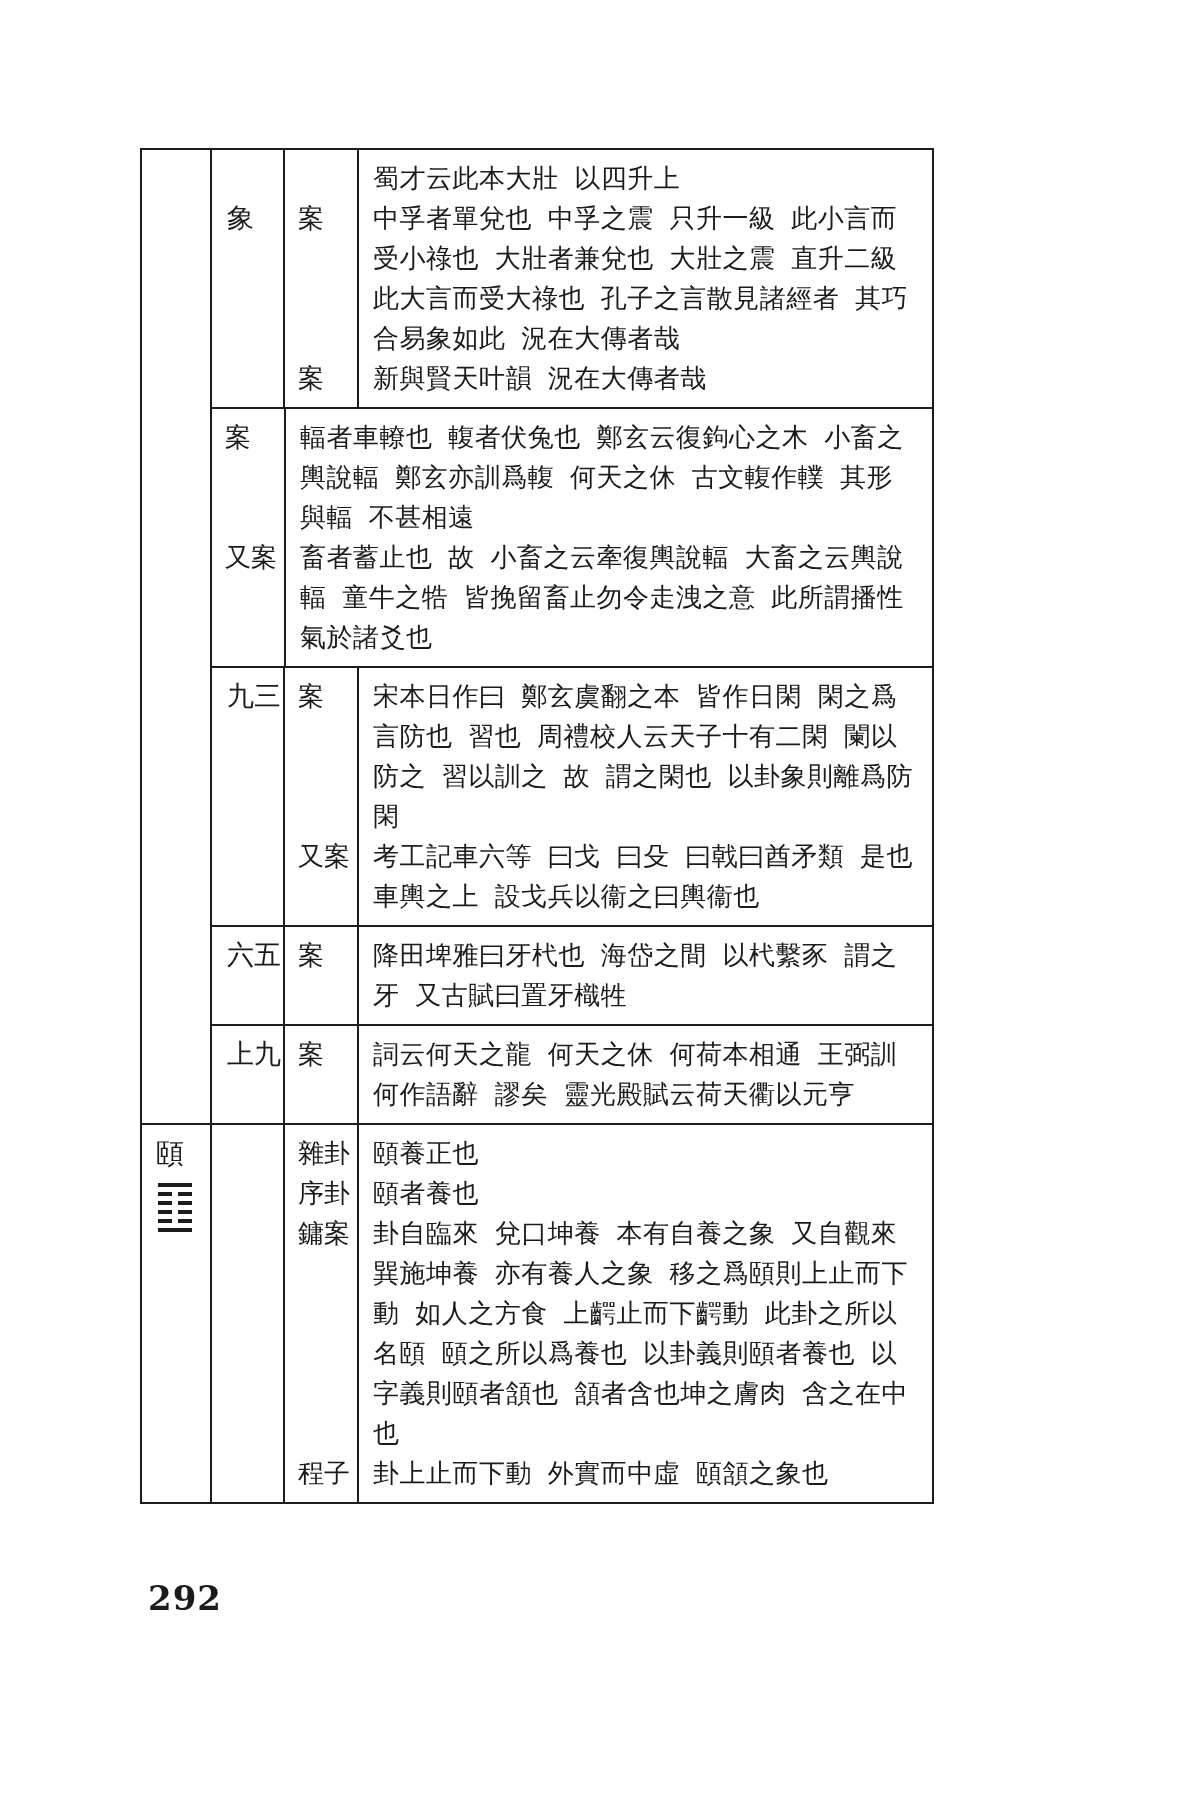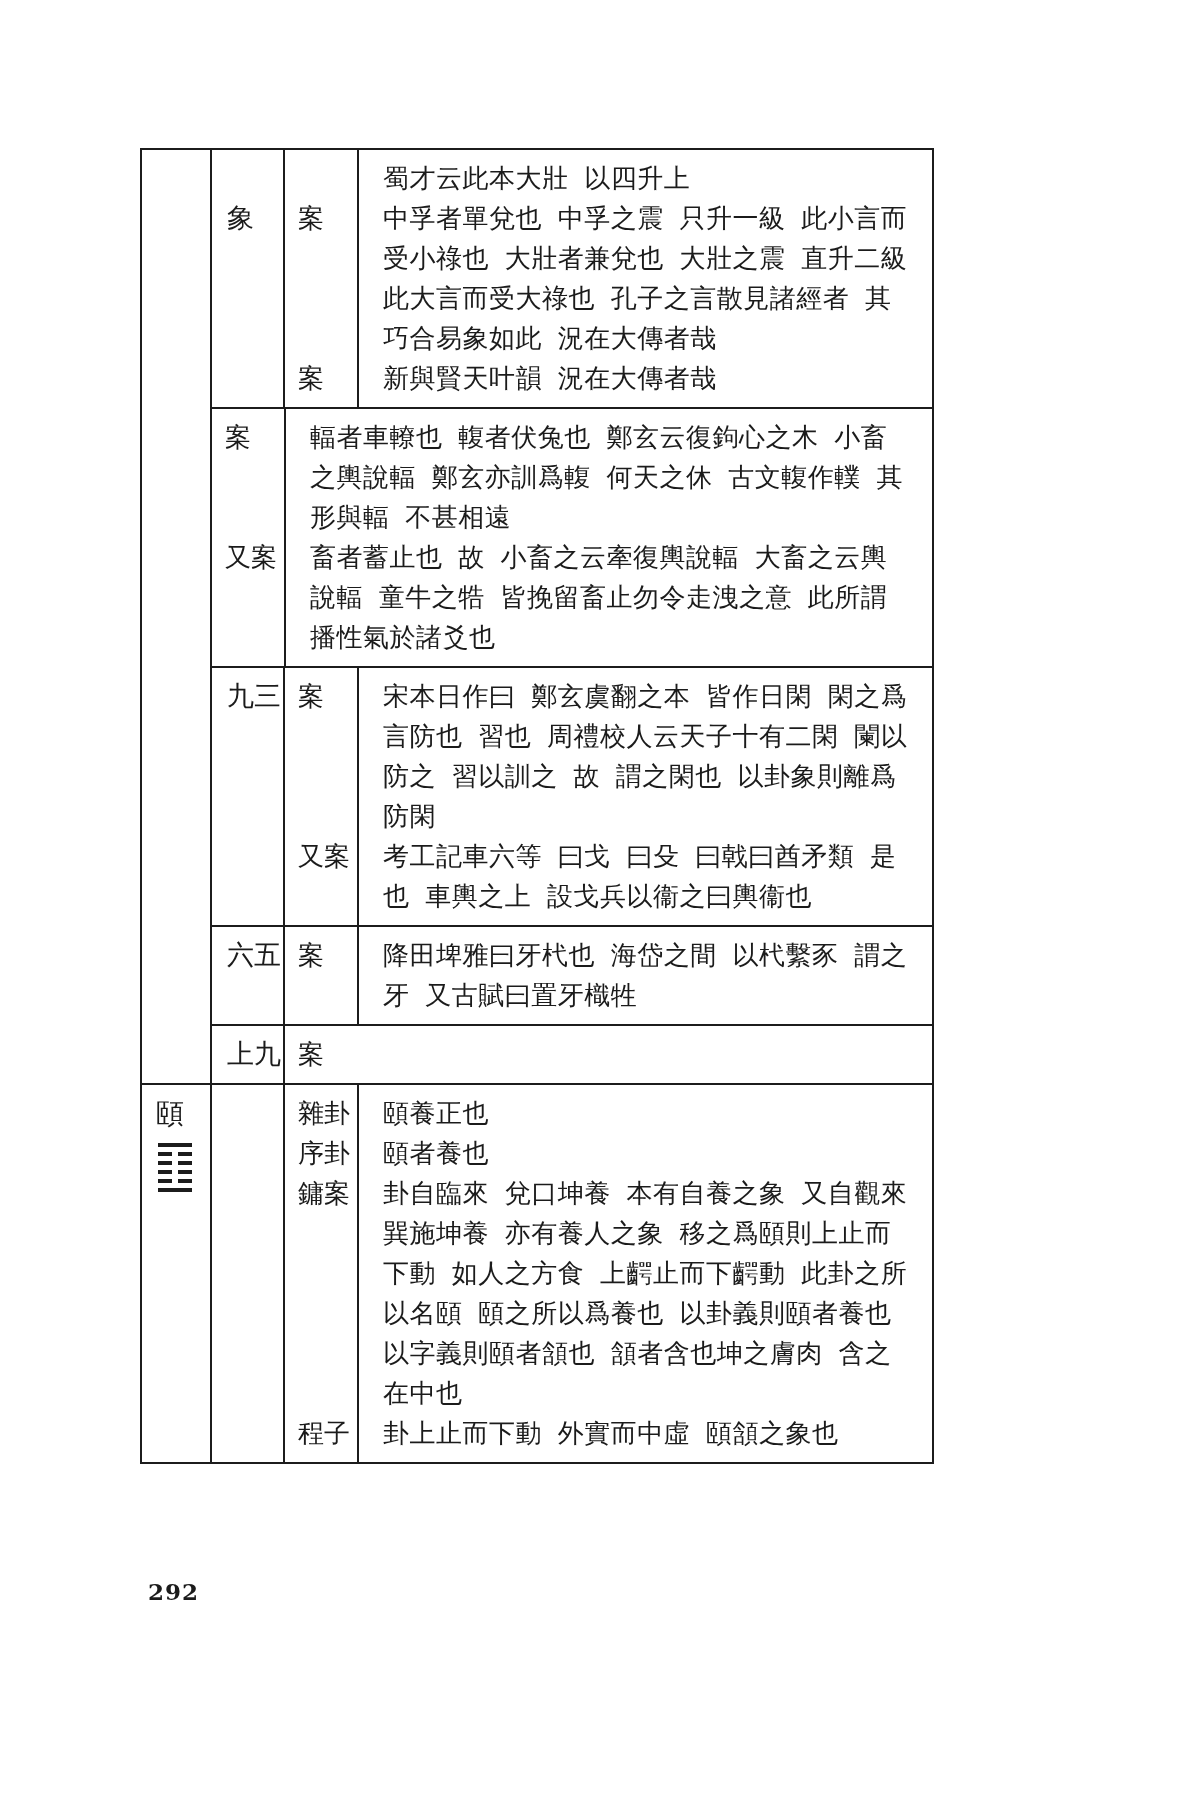--- a/index.html
+++ b/index.html
@@ -36,28 +36,28 @@
   }
   .name-text{line-height:40px}
   .entries{flex:1 1 auto;display:flex;flex-direction:column}
   .entry{display:flex;align-items:stretch}
   .label-cell{
     width:72px;box-sizing:border-box;flex:0 0 auto;
     padding:0 0 0 13px;font-size:26px;line-height:40px;
   }
   .text-cell{
     flex:1 1 auto;border-left:2px solid #1c1c1c;
-    padding:0 24px;font-size:26px;line-height:40px;
+    padding:0 14px;font-size:26px;line-height:40px;
     word-spacing:7px;letter-spacing:0.5px;
   }
   .entry:first-child .label-cell,.entry:first-child .text-cell{padding-top:8px}
   .entry:last-child .label-cell,.entry:last-child .text-cell{padding-bottom:9px}
   .page-number{
     position:absolute;left:148px;top:1578px;
-    font-size:23px;font-weight:600;letter-spacing:1px;
+    font-size:34px;font-weight:600;letter-spacing:1px;
   }
 </style>
 </head>
 <body>
 
 <div class="page">
   <div class="table">
       <div class="section">
         <div class="hex-cell"></div>
         <div class="rows">
@@ -118,20 +118,21 @@
               </div>
             </div>
           </div>
           <div class="row">
             <div class="name-cell">
               <div class="name-text">上九</div>
             </div>
             <div class="entries">
               <div class="entry">
                 <div class="label-cell">案</div>
+                <div class="text-cell">詞云何天之龍 何天之休 何荷本相通 王弼訓何作語辭 謬矣 靈光殿賦云荷天衢以元亨</div>
               </div>
             </div>
           </div>
         </div>
       </div>
       <div class="section">
         <div class="hex-cell">
           <div class="hex-char">頤</div>
           <div class="hexagram">
             <div class="hexline solid"></div>

